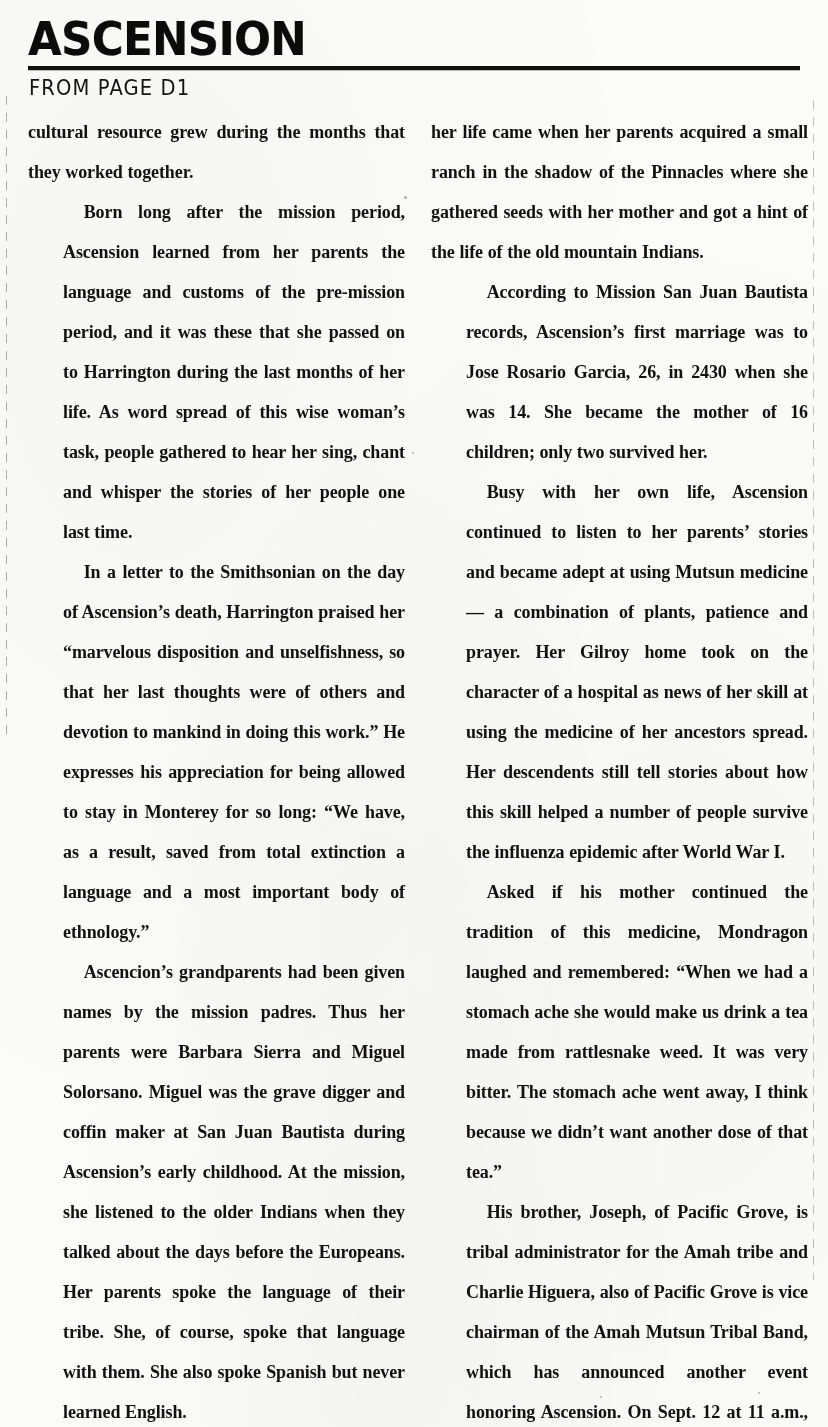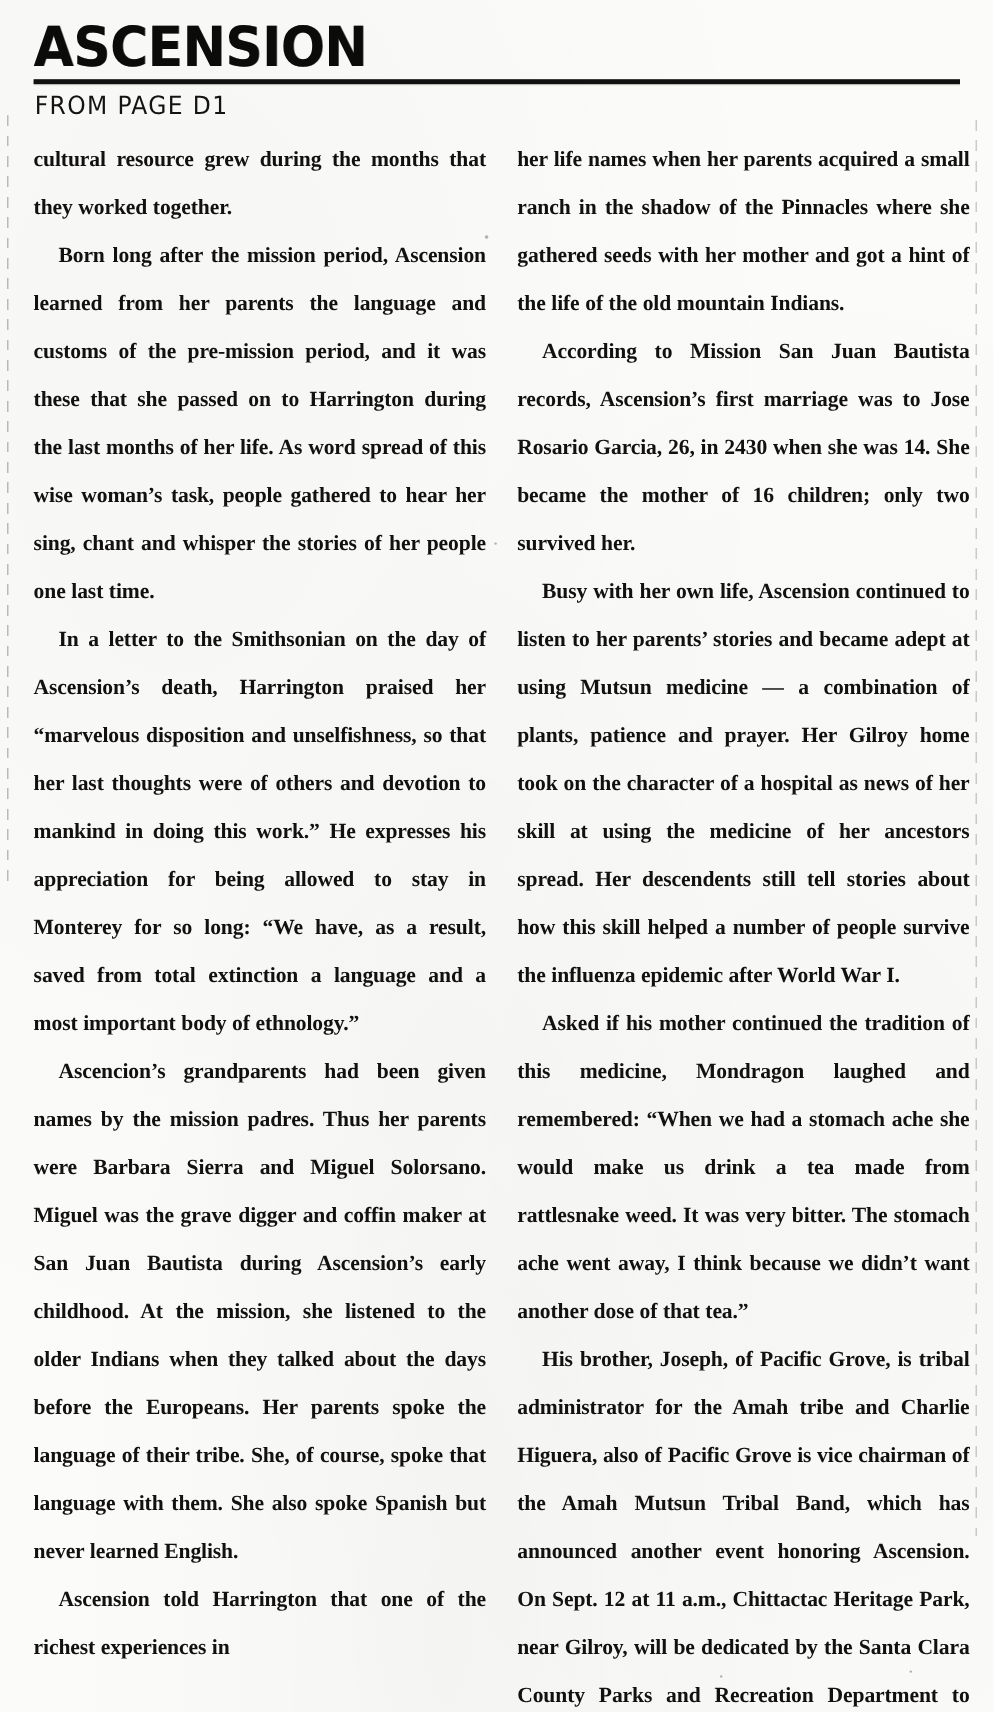--- a/index.html
+++ b/index.html
@@ -89,20 +89,21 @@
     text-align: justify;
     text-justify: inter-word;
     letter-spacing: -0.1px;
     word-spacing: 0.3px;
     color: #121110;
     -webkit-font-smoothing: none;
   }
 
   .col p + p {
     text-indent: 1.15em;
+    margin-left: 35px;
   }
 
   
   .edge-rule {
     position: absolute;
     top: 0;
     width: 1px;
     height: 100%;
     background: repeating-linear-gradient(
       to bottom,
@@ -140,21 +141,21 @@
 
     <div class="col">
       <p>cultural resource grew during the months that they worked together.</p>
       <p>Born long after the mission period, Ascension learned from her parents the language and customs of the pre-mission period, and it was these that she passed on to Harrington during the last months of her life. As word spread of this wise woman’s task, people gathered to hear her sing, chant and whisper the stories of her people one last time.</p>
       <p>In a letter to the Smithsonian on the day of Ascension’s death, Harrington praised her “marvelous disposition and unselfishness, so that her last thoughts were of others and devotion to mankind in doing this work.” He expresses his appreciation for being allowed to stay in Monterey for so long: “We have, as a result, saved from total extinction a language and a most important body of ethnology.”</p>
       <p>Ascencion’s grandparents had been given names by the mission padres. Thus her parents were Barbara Sierra and Miguel Solorsano. Miguel was the grave digger and coffin maker at San Juan Bautista during Ascension’s early childhood. At the mission, she listened to the older Indians when they talked about the days before the Europeans. Her parents spoke the language of their tribe. She, of course, spoke that language with them. She also spoke Spanish but never learned English.</p>
       <p>Ascension told Harrington that one of the richest experiences in</p>
     </div>
 
     <div class="col">
-      <p>her life names when her parents acquired a small ranch in the shadow of the Pinnacles where she gathered seeds with her mother and got a hint of the life of the old mountain Indians.</p>
+      <p>her life came when her parents acquired a small ranch in the shadow of the Pinnacles where she gathered seeds with her mother and got a hint of the life of the old mountain Indians.</p>
       <p>According to Mission San Juan Bautista records, Ascension’s first marriage was to Jose Rosario Garcia, 26, in 2430 when she was 14. She became the mother of 16 children; only two survived her.</p>
       <p>Busy with her own life, Ascension continued to listen to her parents’ stories and became adept at using Mutsun medicine — a combination of plants, patience and prayer. Her Gilroy home took on the character of a hospital as news of her skill at using the medicine of her ancestors spread. Her descendents still tell stories about how this skill helped a number of people survive the influenza epidemic after World War I.</p>
       <p>Asked if his mother continued the tradition of this medicine, Mondragon laughed and remembered: “When we had a stomach ache she would make us drink a tea made from rattlesnake weed. It was very bitter. The stomach ache went away, I think because we didn’t want another dose of that tea.”</p>
       <p>His brother, Joseph, of Pacific Grove, is tribal administrator for the Amah tribe and Charlie Higuera, also of Pacific Grove is vice chairman of the Amah Mutsun Tribal Band, which has announced another event honoring Ascension. On Sept. 12 at 11 a.m., Chittactac Heritage Park, near Gilroy, will be dedicated by the Santa Clara County Parks and Recreation Department to Ascension and to Maria Soledad Ortega, another Amah Mutsun Indian, and to their ancestors and descendents.</p>
     </div>
 
   </div>
 
   <div class="speck" style="left:404px;top:196px;width:3px;height:3px;"></div>
   <div class="speck" style="left:412px;top:452px;width:2px;height:2px;"></div>

